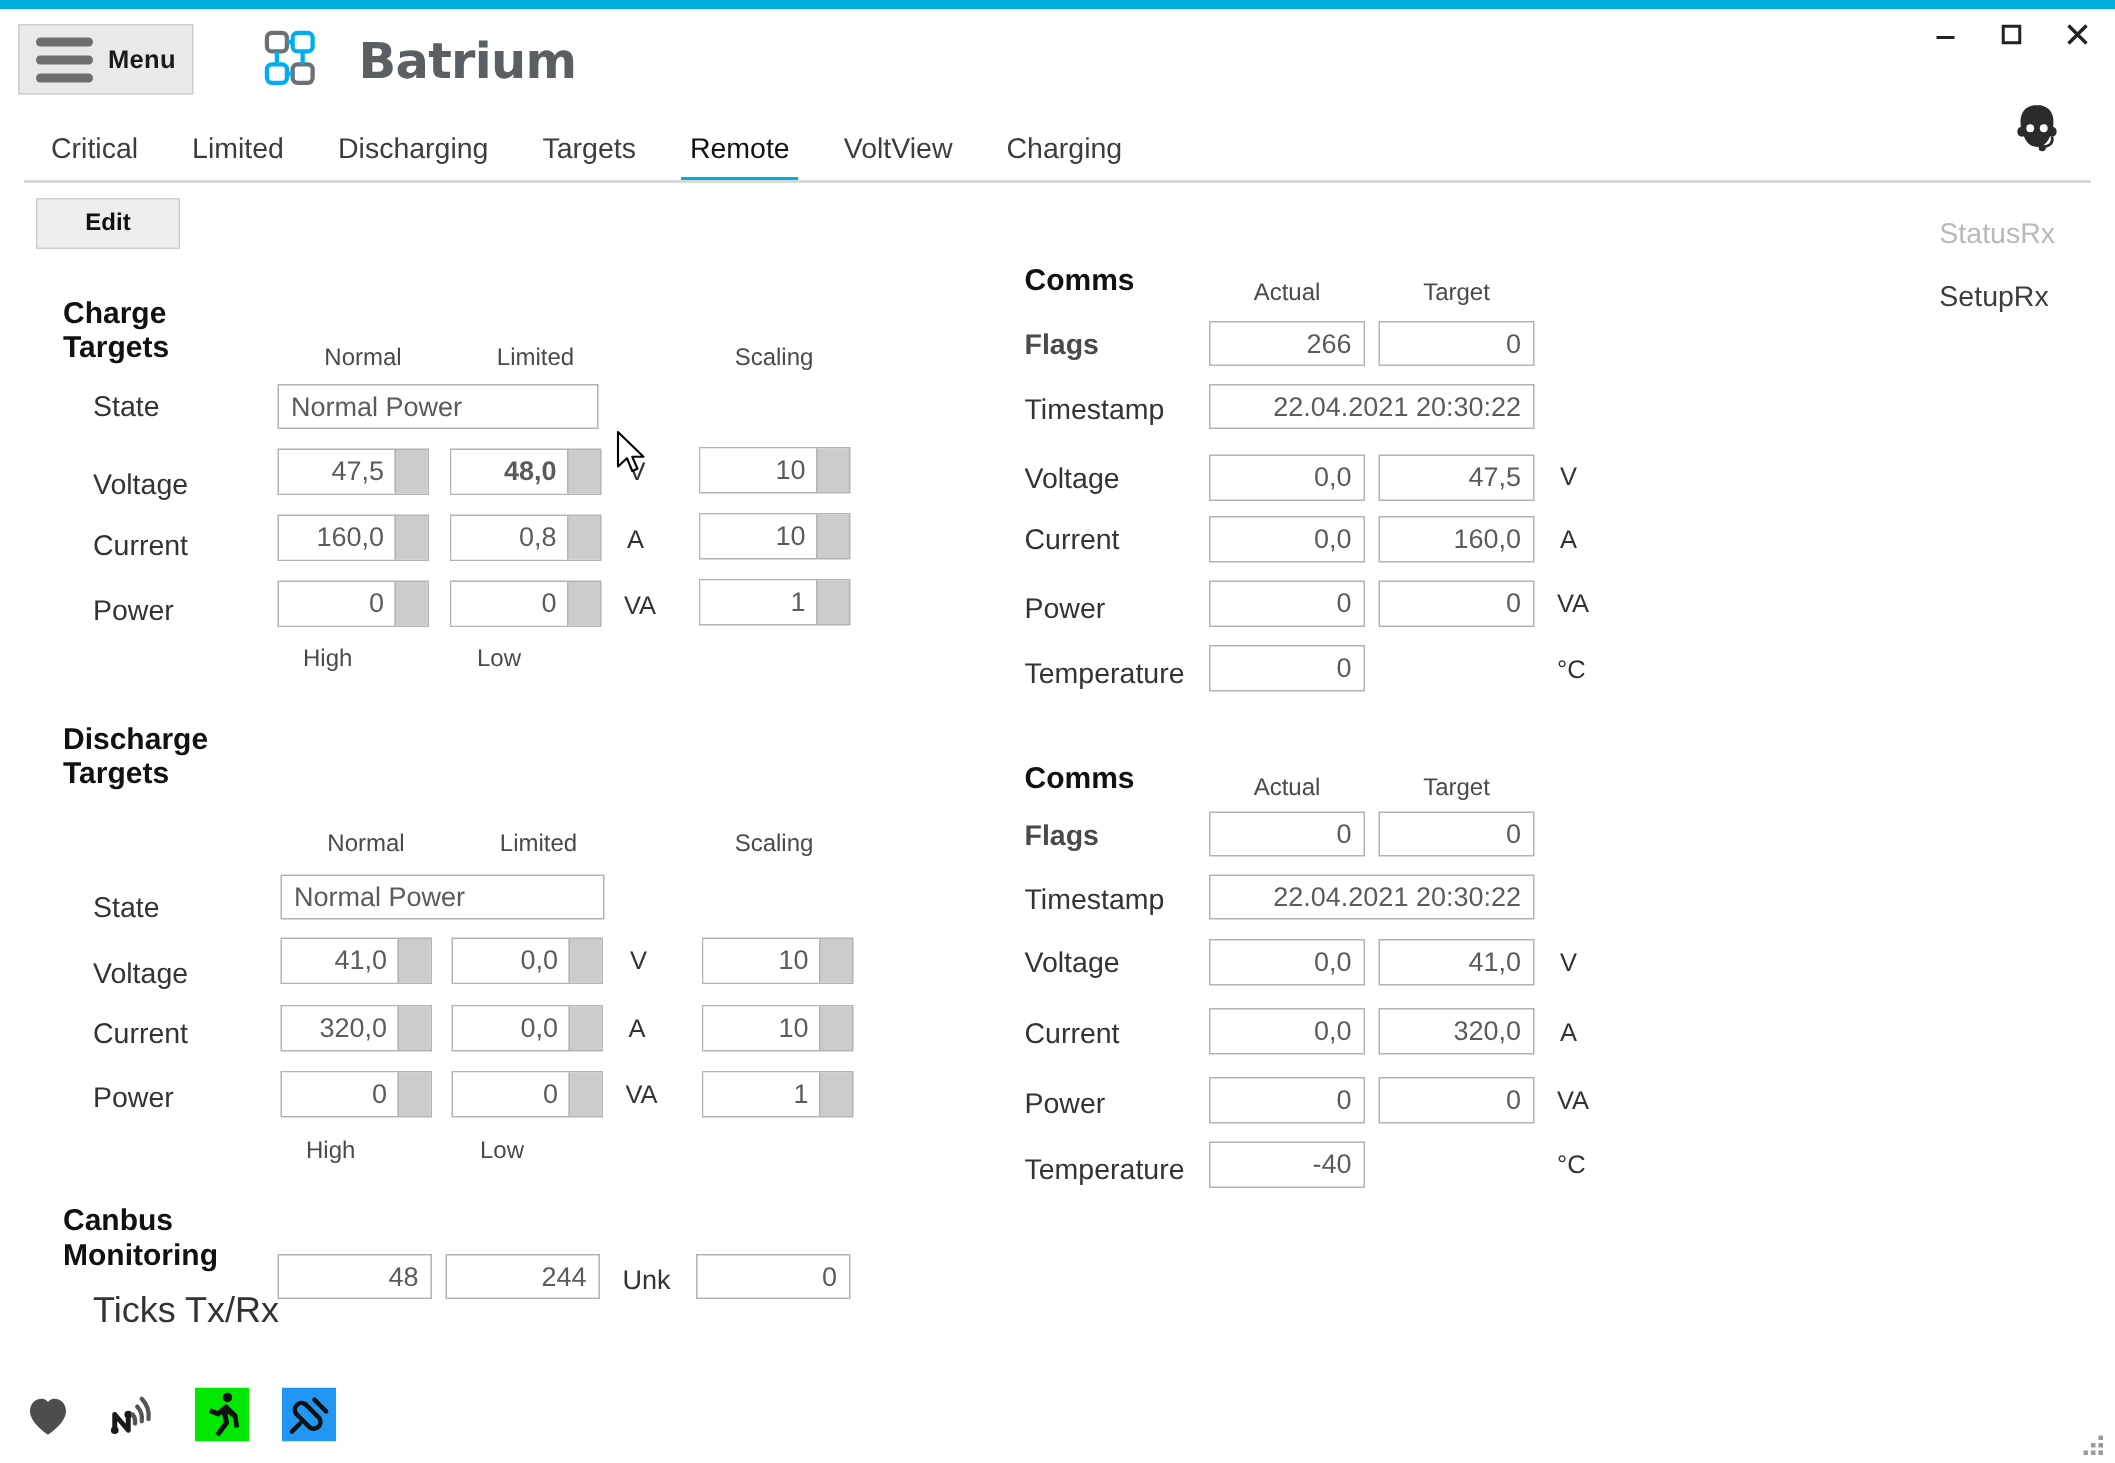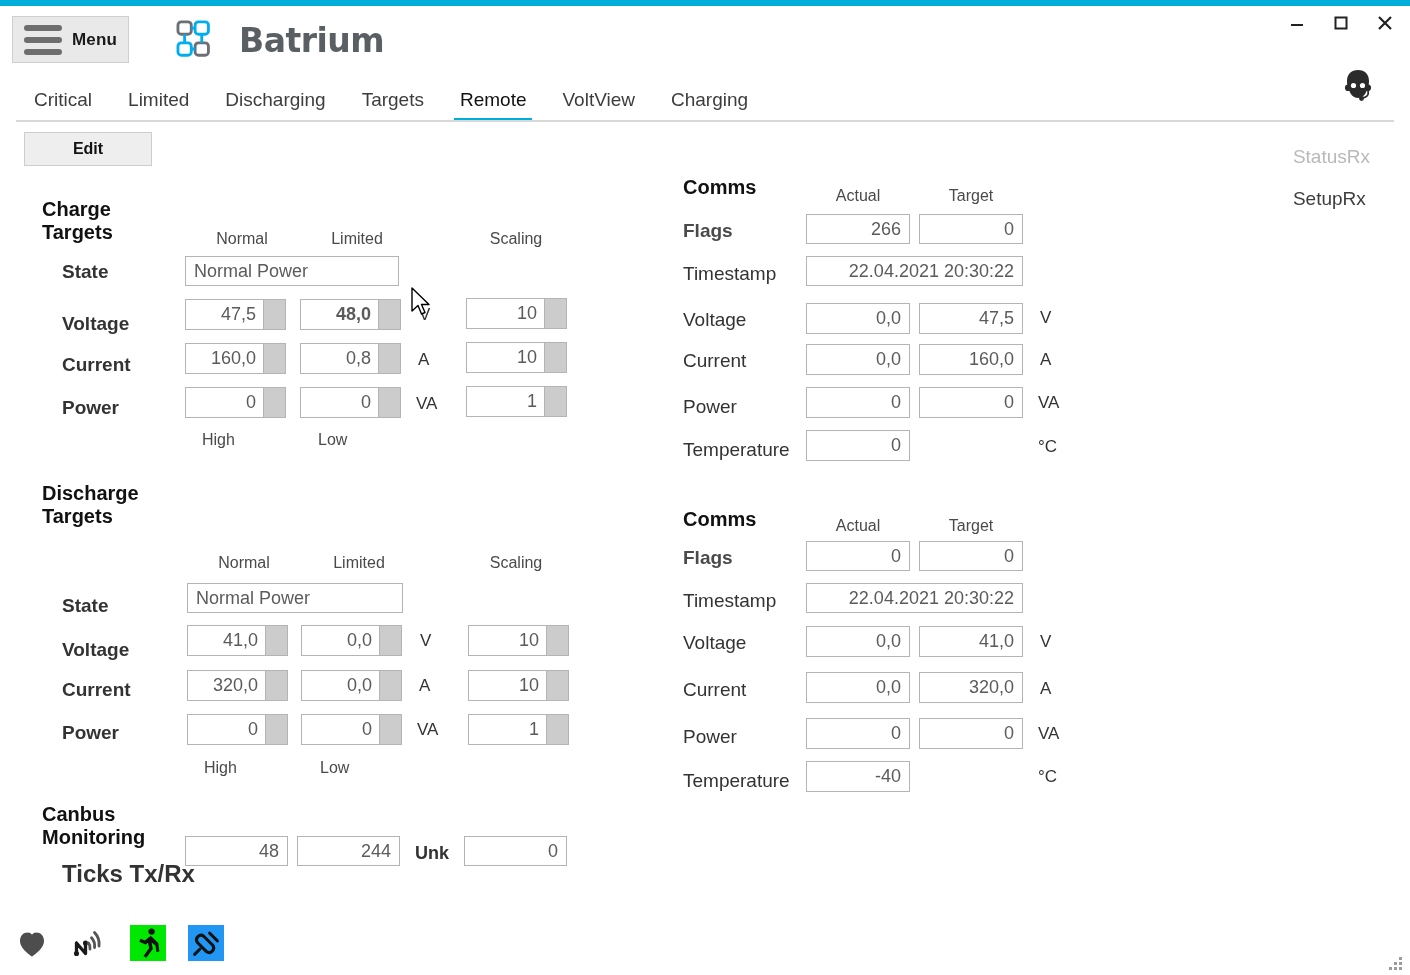--- a/index.html
+++ b/index.html
@@ -147,21 +147,21 @@
     left: 16px; bottom: 0;
     width: 1378px;
     height: 2px;
     background: #d8d8d8;
   }
 
   
   .edit-button {
     position: absolute;
     left: 24px; top: 132px;
-    width: 128px; height: 34px;
+    width: 96px; height: 34px;
     background: #eeeeee;
     border: 1px solid #cdcdcd;
     font-size: 16px;
     font-weight: bold;
     color: #111111;
     display: flex;
     align-items: center;
     justify-content: center;
     cursor: default;
   }
@@ -196,21 +196,20 @@
     position: absolute;
     font-size: 16px;
     color: #4a4a4a;
     text-align: center;
   }
   .row-label {
     position: absolute;
     font-size: 19px;
     color: #333333;
     white-space: nowrap;
-    font-weight: bold;
   }
   .unit-label {
     position: absolute;
     font-size: 17px;
     color: #333333;
   }
   .foot-label {
     position: absolute;
     font-size: 16px;
     color: #4a4a4a;

